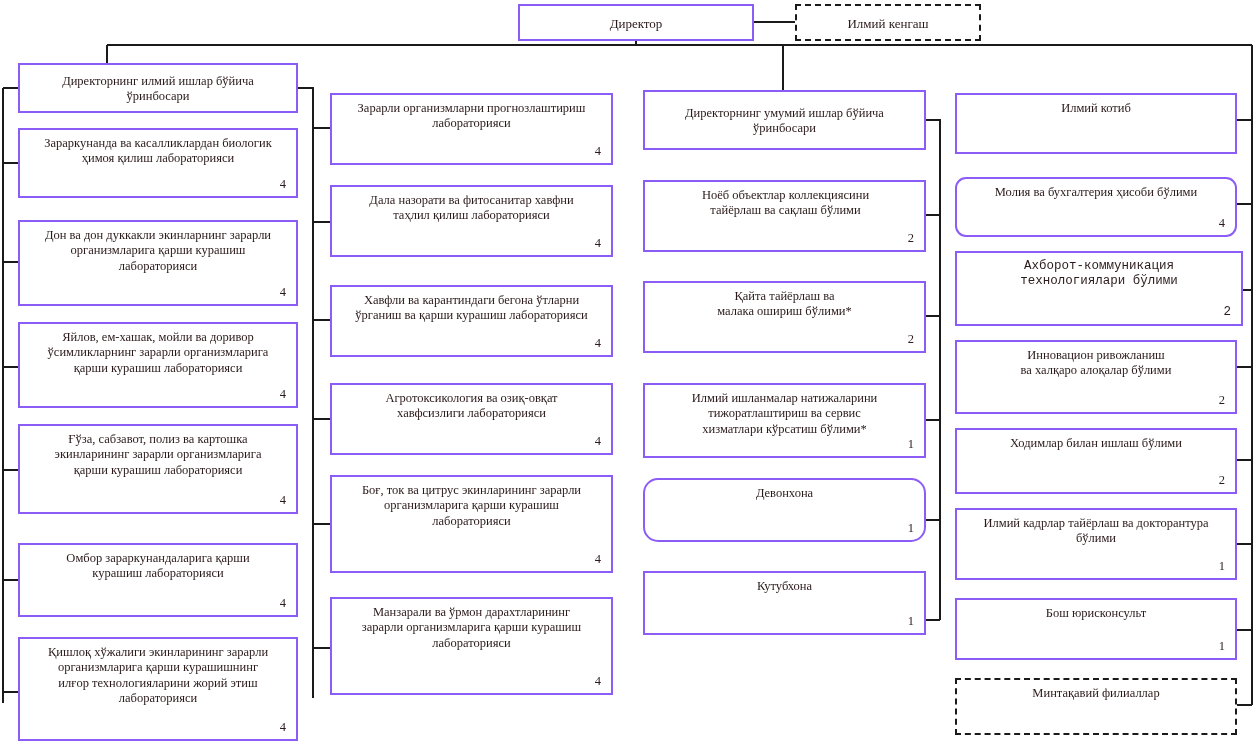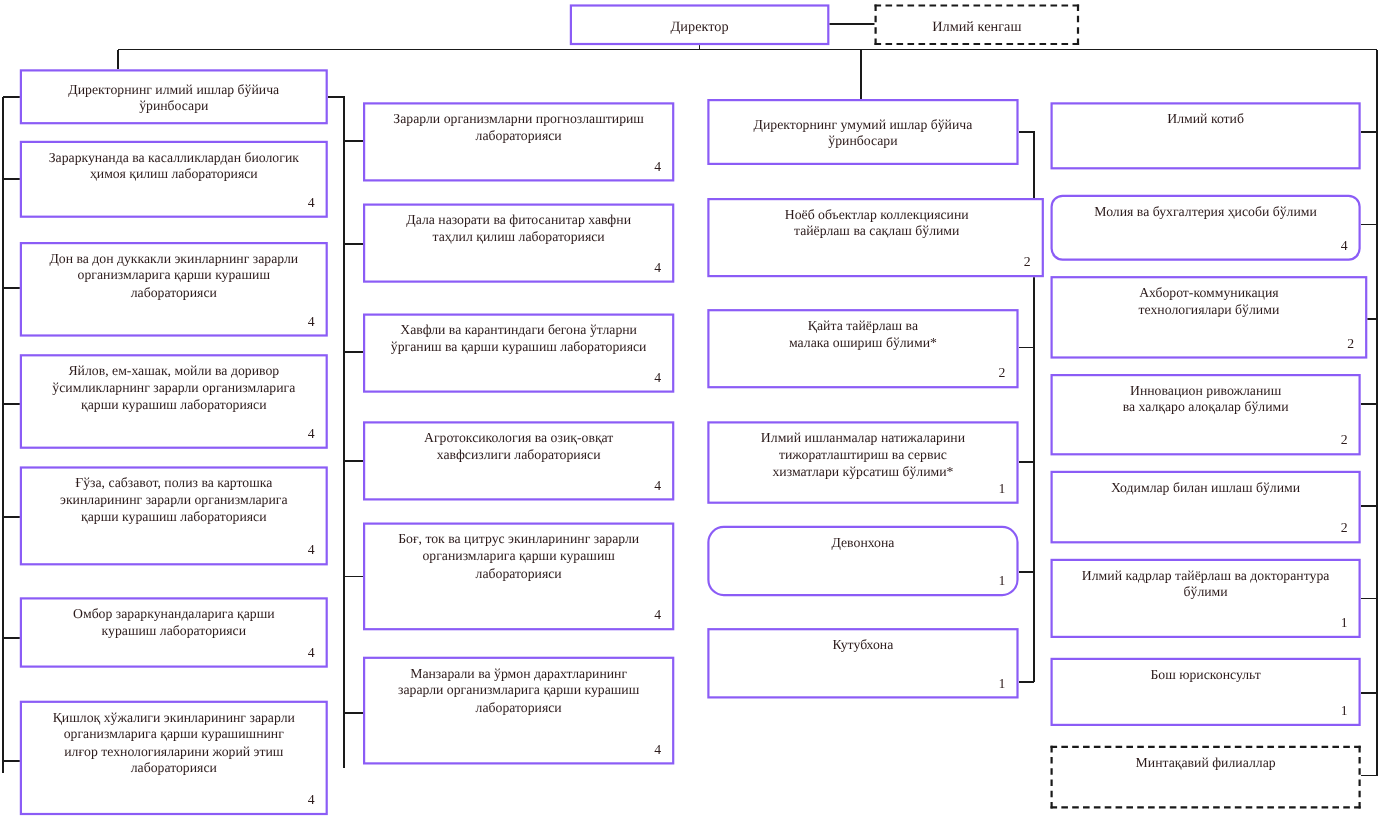--- a/index.html
+++ b/index.html
@@ -154,21 +154,21 @@
 ўсимликларнинг зарарли организмларига
 қарши курашиш лабораторияси</span>
     <span class="count">4</span>
   </div>
   <div class="node top" style="left:18px; top:424px; width:280px; height:90px;">
     <span class="label">Ғўза, сабзавот, полиз ва картошка
 экинларининг зарарли организмларига
 қарши курашиш лабораторияси</span>
     <span class="count">4</span>
   </div>
-  <div class="node top" style="left:18px; top:543px; width:280px; height:64px;">
+  <div class="node top" style="left:18px; top:543px; width:280px; height:74px;">
     <span class="label">Омбор зараркунандаларига қарши
 курашиш лабораторияси</span>
     <span class="count">4</span>
   </div>
   <div class="node top" style="left:18px; top:637px; width:280px; height:104px;">
     <span class="label">Қишлоқ хўжалиги экинларининг зарарли
 организмларига қарши курашишнинг
 илғор технологияларини жорий этиш
 лабораторияси</span>
     <span class="count">4</span>
@@ -200,21 +200,21 @@
 лабораторияси</span>
     <span class="count">4</span>
   </div>
   <div class="node top" style="left:330px; top:597px; width:283px; height:98px;">
     <span class="label">Манзарали ва ўрмон дарахтларининг
 зарарли организмларига қарши курашиш
 лабораторияси</span>
     <span class="count">4</span>
   </div>
 
-  <div class="node top" style="left:643px; top:180px; width:306px; height:72px;padding-left:12px;">
+  <div class="node top" style="left:643px; top:180px; width:283px; height:72px;padding-left:12px;">
     <span class="label">Ноёб объектлар коллекциясини
 тайёрлаш ва сақлаш бўлими</span>
     <span class="count">2</span>
   </div>
   <div class="node top" style="left:643px; top:281px; width:283px; height:72px;">
     <span class="label">Қайта тайёрлаш ва
 малака ошириш бўлими*</span>
     <span class="count">2</span>
   </div>
   <div class="node top" style="left:643px; top:383px; width:283px; height:75px;">
@@ -233,21 +233,21 @@
   </div>
 
   <div class="node top" style="left:955px; top:93px; width:282px; height:61px;">
     <span class="label">Илмий котиб</span>
     <span class="count"></span>
   </div>
   <div class="node top" style="left:955px; top:177px; width:282px; height:60px;border-radius:11px;">
     <span class="label">Молия ва бухгалтерия ҳисоби бўлими</span>
     <span class="count">4</span>
   </div>
-  <div class="node top" style="left:955px; top:251px; width:288px; height:75px;">
+  <div class="node top" style="left:955px; top:251px; width:288px; height:75px;font-family:Liberation Mono, monospace;">
     <span class="label">Ахборот-коммуникация
 технологиялари бўлими</span>
     <span class="count">2</span>
   </div>
   <div class="node top" style="left:955px; top:340px; width:282px; height:74px;">
     <span class="label">Инновацион ривожланиш
 ва халқаро алоқалар бўлими</span>
     <span class="count">2</span>
   </div>
   <div class="node top" style="left:955px; top:428px; width:282px; height:66px;">

